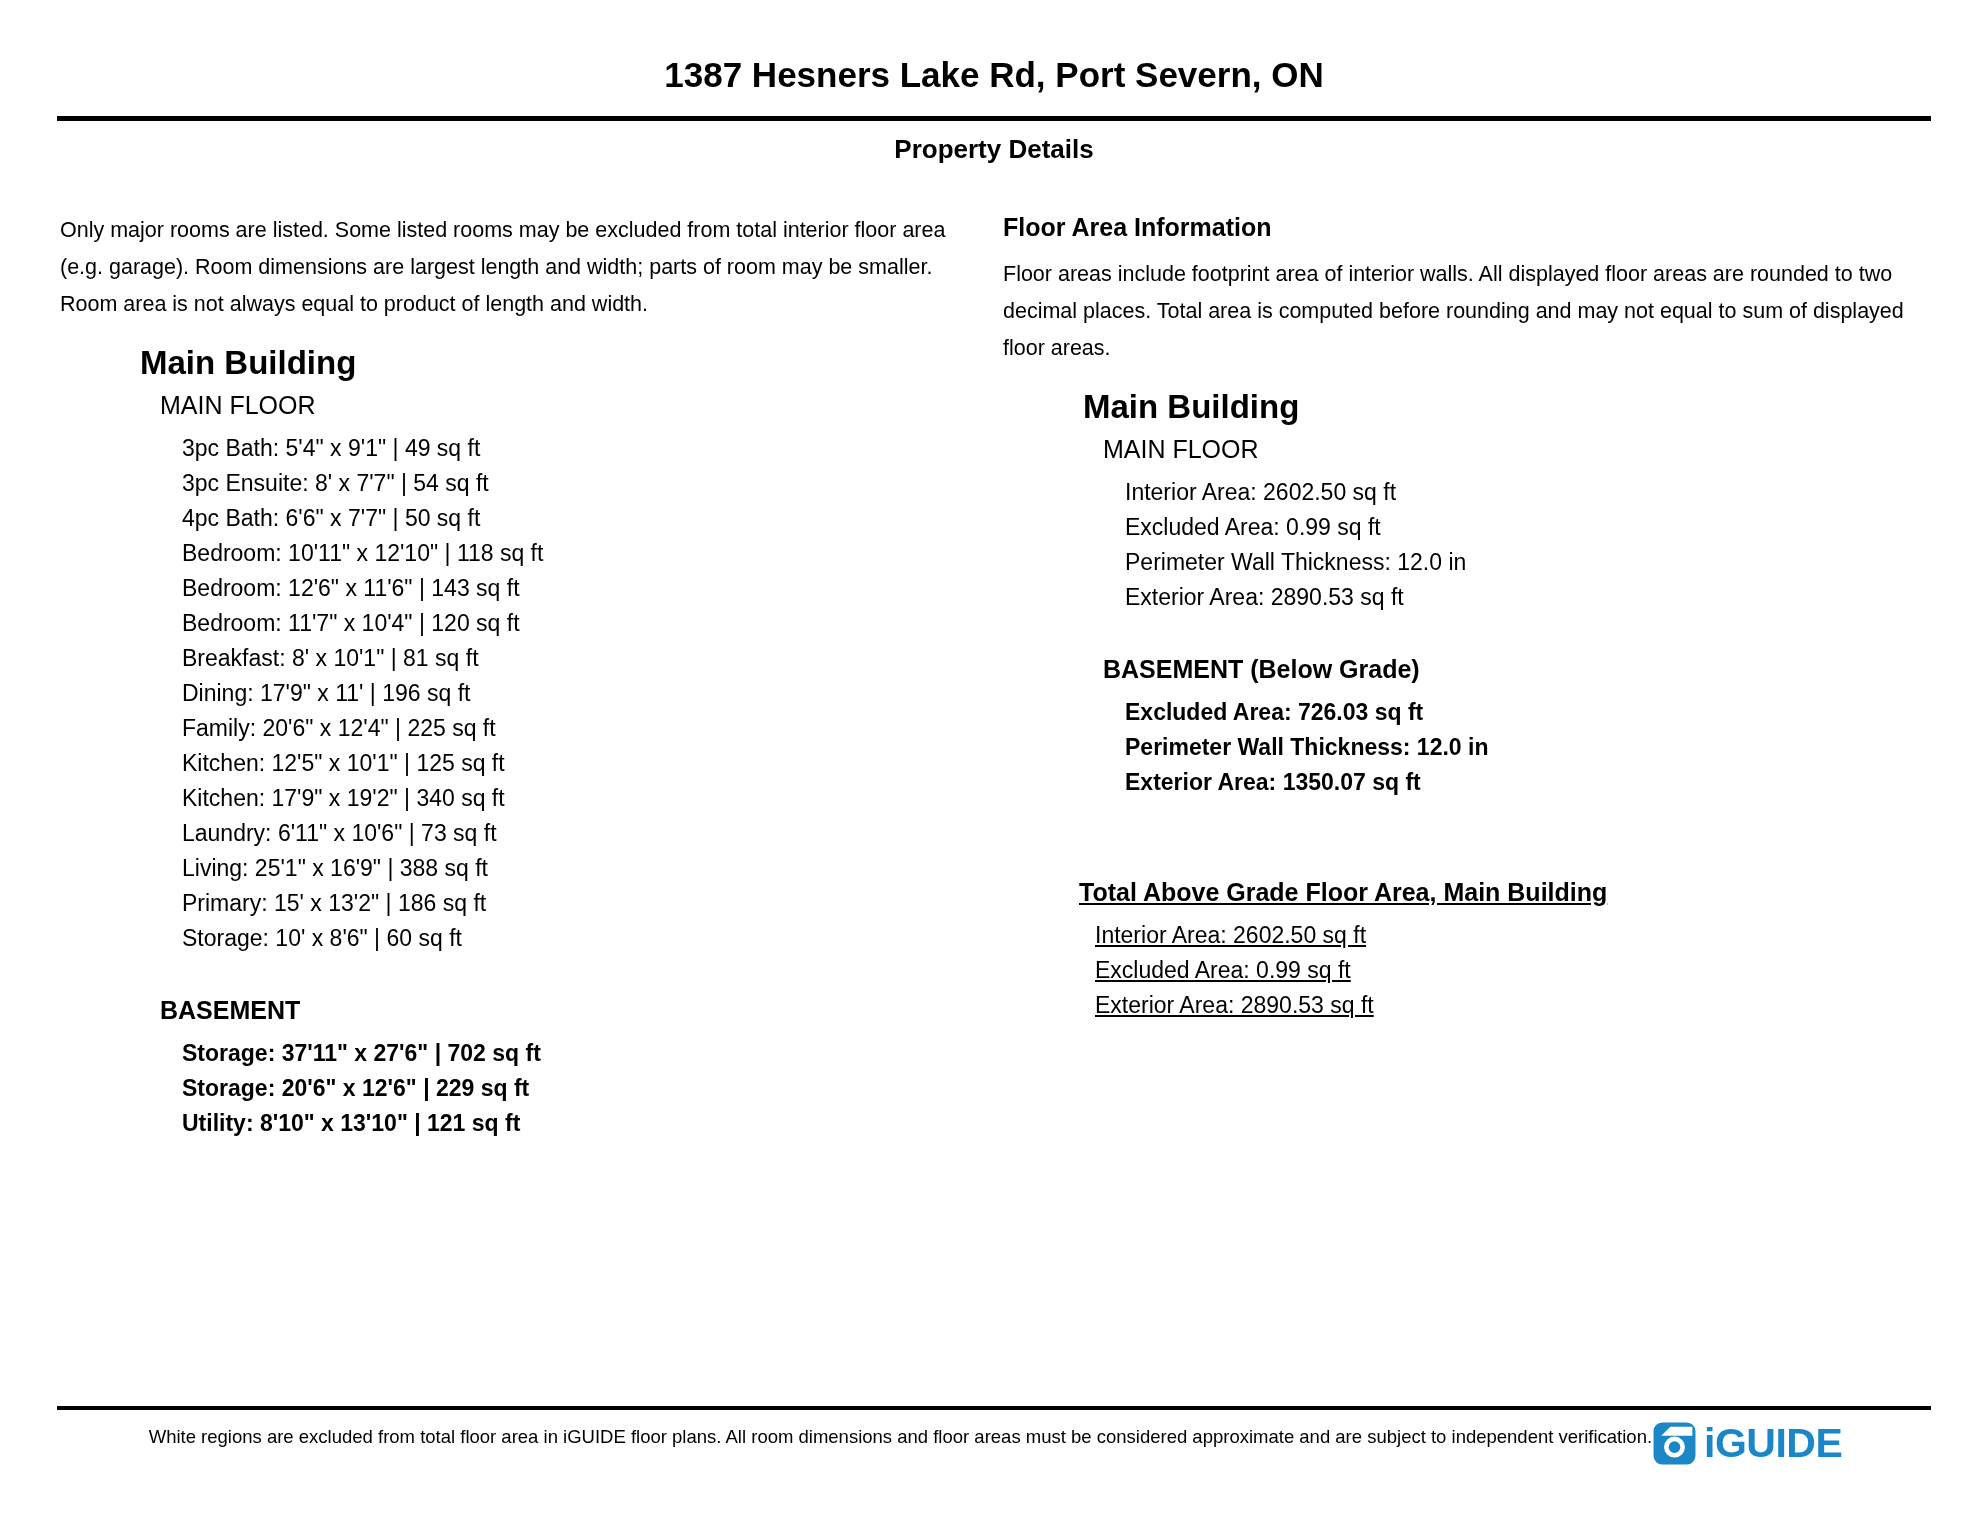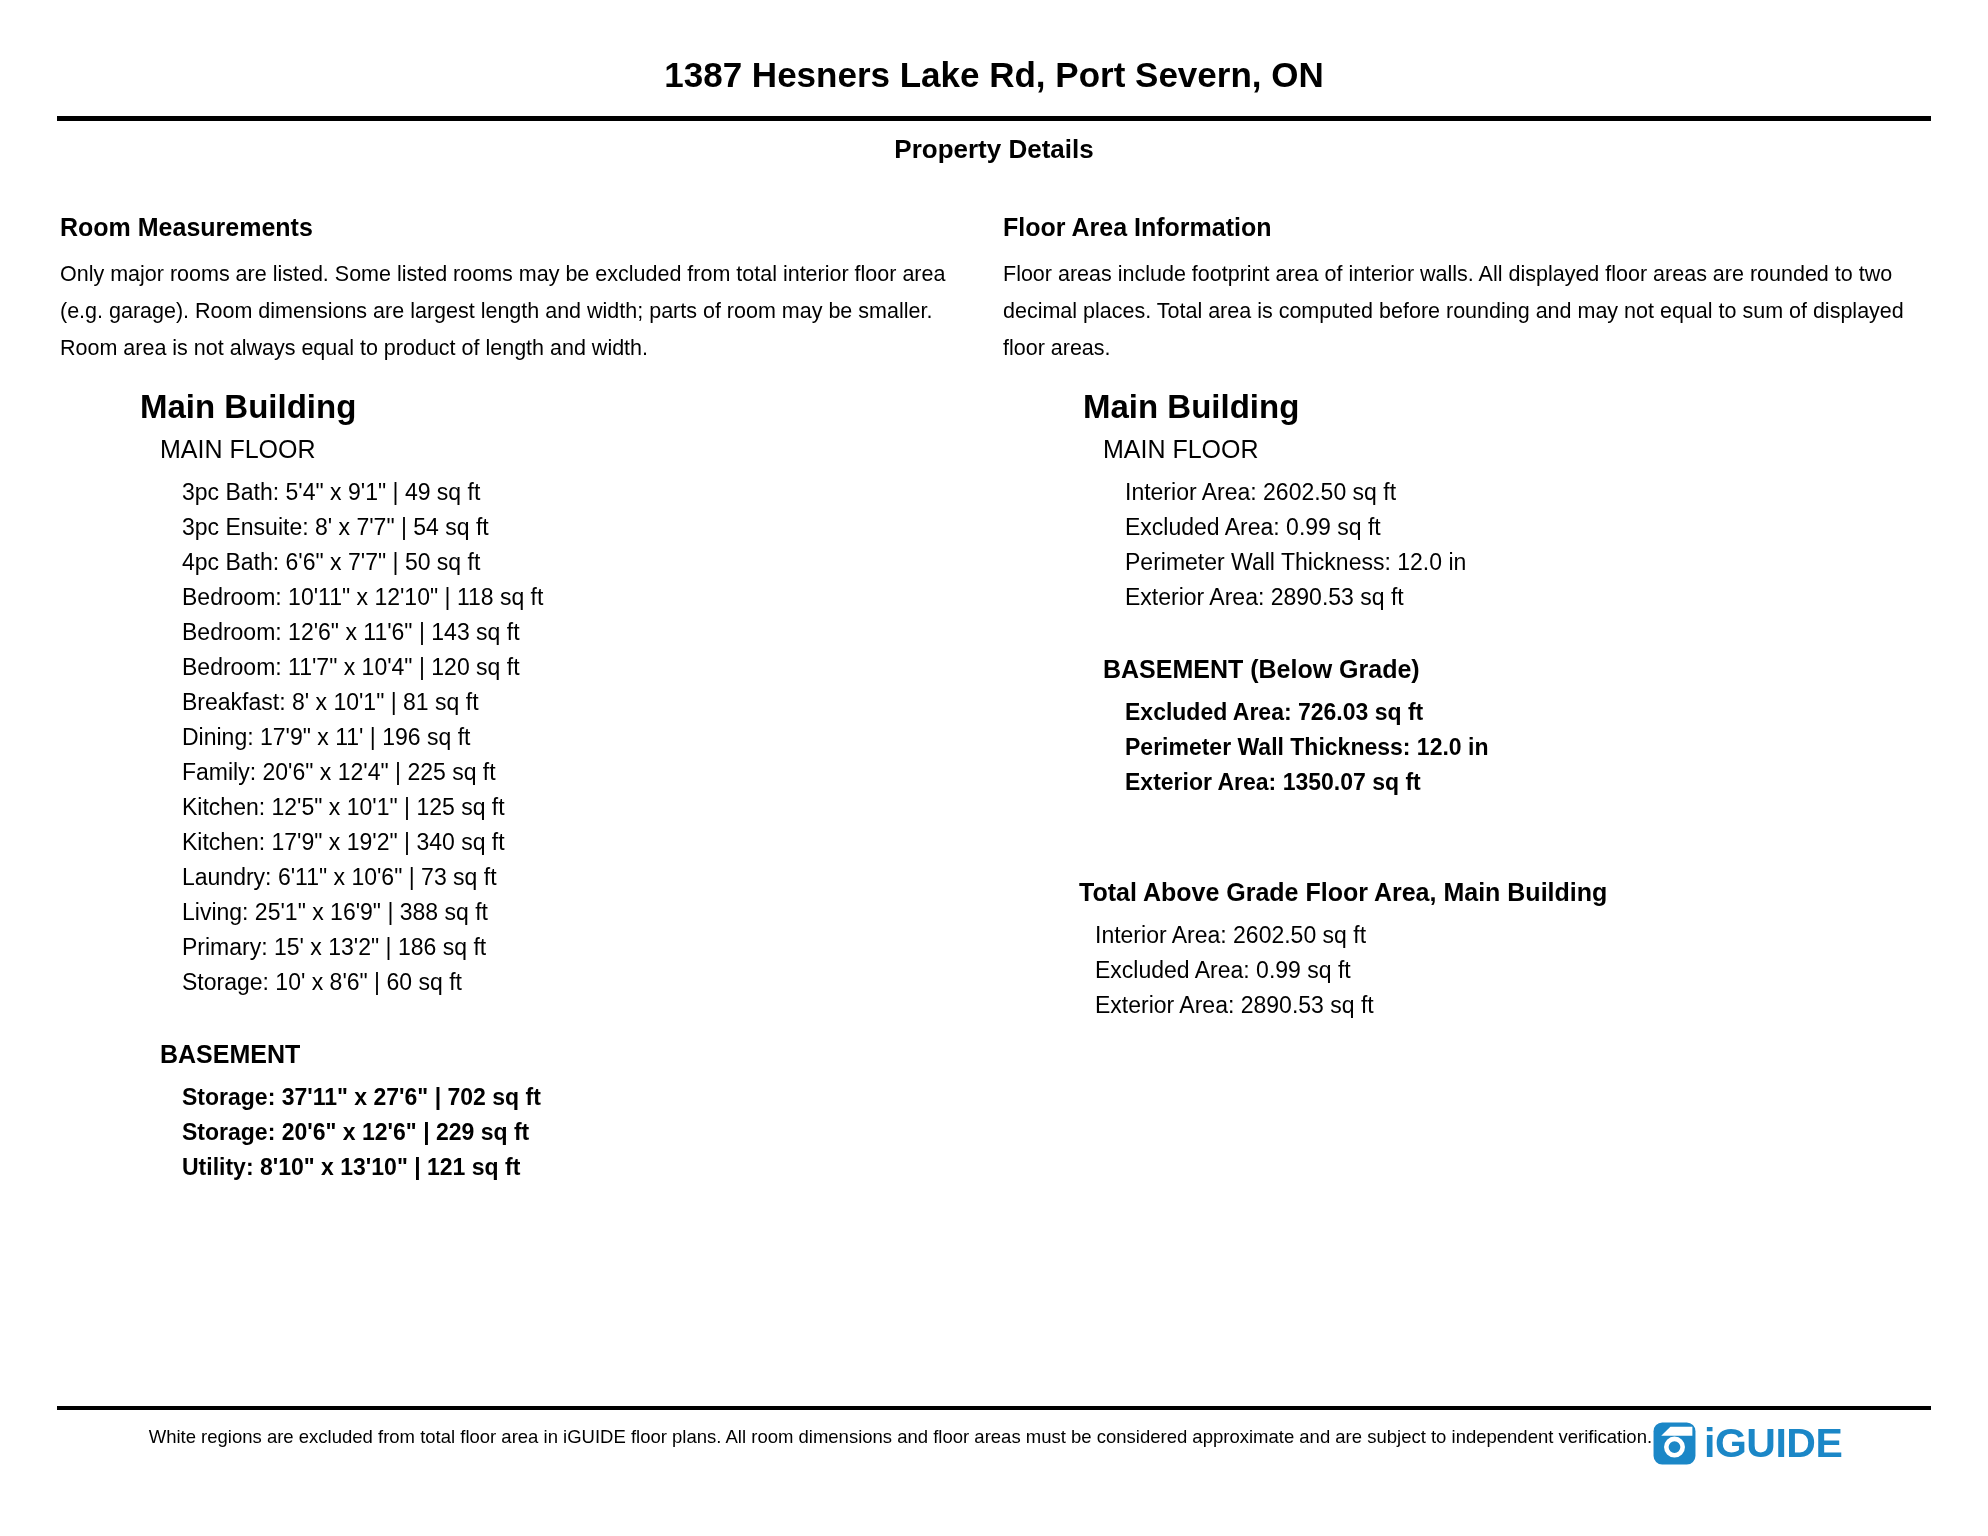--- a/index.html
+++ b/index.html
@@ -21,21 +21,21 @@
   .section-heading { font-size: 25px; font-weight: bold; margin: 0 0 14px 0; line-height: 30px; }
   .description { font-size: 21.5px; line-height: 37px; margin: 0; }
 
   .building { margin-top: 22px; }
   .building-name { font-size: 33px; font-weight: bold; margin-left: 80px; line-height: 36px; }
   .floor + .floor { margin-top: 36px; font-weight: bold; }
   .floor-name { font-size: 25px; margin-left: 100px; line-height: 36px; margin-top: 6px; }
   .rows { margin-top: 8px; }
   .room-row, .stat-row { font-size: 23px; line-height: 35px; margin-left: 122px; }
 
-  .total-block { margin-top: 74px; }
+  .total-block { margin-top: 74px; text-decoration: underline; }
   .total-heading { font-size: 25px; font-weight: bold; margin-left: 76px; line-height: 36px; }
   .total-block .rows { margin-top: 8px; }
   .total-block .stat-row { margin-left: 92px; }
 
   .footer { position: absolute; left: 57px; right: 57px; top: 1406px; }
   .footer-rule { height: 4px; background: #000; }
   .footer-row { display: flex; justify-content: center; align-items: flex-start; margin-top: 10px; }
   .disclaimer { font-size: 18.5px; line-height: 24px; margin: 5px 0 0 3px; white-space: nowrap; }
   .logo { display: flex; align-items: center; gap: 7px; color: var(--logo-color, #1b87c7); margin-top: 0; flex: 0 0 auto; }
   .logo-icon { display: block; }
@@ -48,21 +48,20 @@
 
   <div class="header">
     <h1 class="title">1387 Hesners Lake Rd, Port Severn, ON</h1>
     <div class="header-rule"></div>
     <h2 class="subtitle">Property Details</h2>
   </div>
 
   <div class="columns">
 
     <section class="col">
-      <h3 class="section-heading">Room Measurements</h3>
       <p class="description">Only major rooms are listed. Some listed rooms may be excluded from total interior floor area (e.g. garage). Room dimensions are largest length and width; parts of room may be smaller. Room area is not always equal to product of length and width.</p>
 
       <div class="building">
         <div class="building-name">Main Building</div>
 
         <div class="floor">
           <div class="floor-name">MAIN FLOOR</div>
           <div class="rows">
             <div class="room-row">3pc Bath: 5'4" x 9'1" | 49 sq ft</div>
             <div class="room-row">3pc Ensuite: 8' x 7'7" | 54 sq ft</div>

